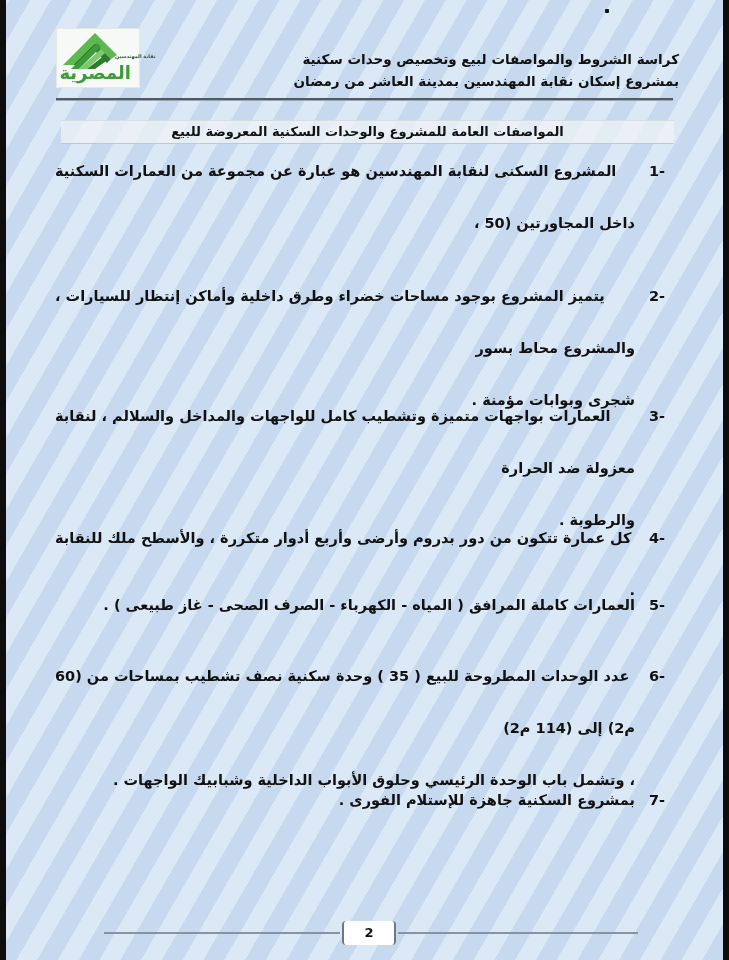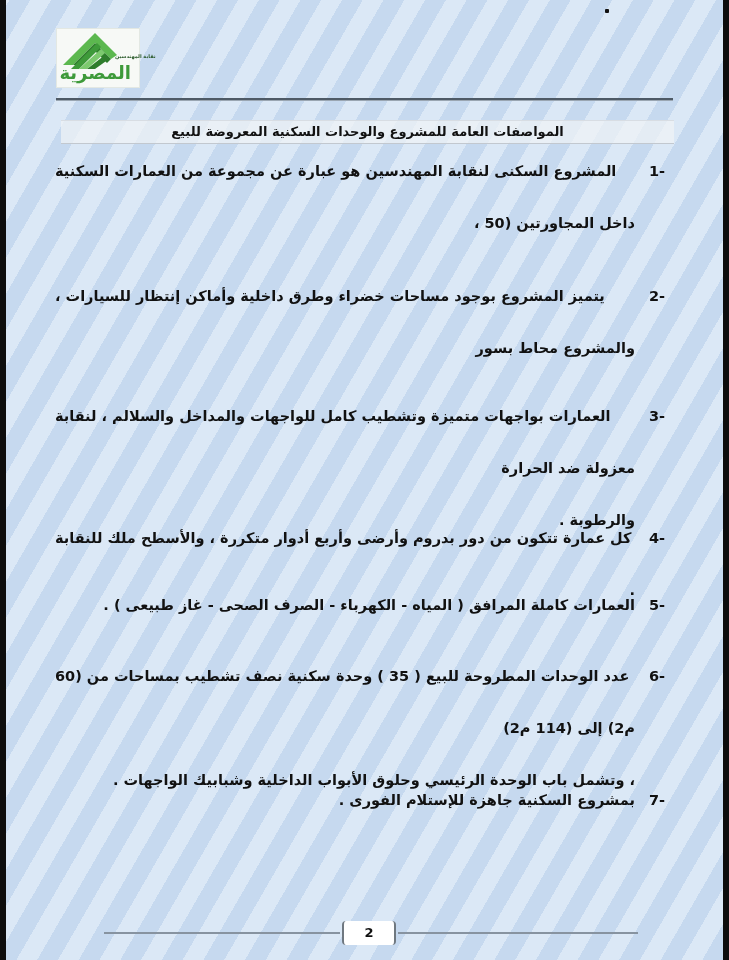--- a/index.html
+++ b/index.html
@@ -192,35 +192,40 @@
       <polygon points="38,4 6,36 16,36 38,14 54,30 60,26" fill="#5cb84f"></polygon>
       <polygon points="38,14 16,36 24,36 38,22 50,34 54,30" fill="#2f7d2c"></polygon>
       <polygon points="14,40 40,14 44,18 22,40" fill="#3e9a3a"></polygon>
       <polygon points="22,40 44,20 48,24 30,40" fill="#7cc96e"></polygon>
       <polygon points="30,40 48,26 52,30 38,40" fill="#2f7d2c"></polygon>
     </svg>
     <div class="logo-text-top">نقابة المهندسين</div>
     <div class="logo-text-main">المصرية</div>
   </div>
 
+  <div class="header-title">
+    <div>كراسة الشروط والمواصفات لبيع وتخصيص وحدات سكنية</div>
+    <div>بمشروع إسكان نقابة المهندسين بمدينة العاشر من رمضان</div>
+  </div>
 
   <div class="header-rule"></div>
 
   <div class="section-banner">المواصفات العامة للمشروع والوحدات السكنية المعروضة للبيع</div>
 
   <div class="spec-list">
 
     <div class="spec-item" style="top:-5px;">
       <span class="spec-num">1-</span>
       <span class="spec-text">المشروع السكنى لنقابة المهندسين هو عبارة عن مجموعة من العمارات السكنية داخل المجاورتين (50 ،</span>
     </div>
 
     <div class="spec-item" style="top:120px;">
       <span class="spec-num">2-</span>
       <span class="spec-text">يتميز المشروع بوجود مساحات خضراء وطرق داخلية وأماكن إنتظار للسيارات ، والمشروع محاط بسور</span>
+      <span class="spec-text">شجرى وبوابات مؤمنة .</span>
     </div>
 
     <div class="spec-item" style="top:240px;">
       <span class="spec-num">3-</span>
       <span class="spec-text">العمارات بواجهات متميزة وتشطيب كامل للواجهات والمداخل والسلالم ، لنقابة معزولة ضد الحرارة</span>
       <span class="spec-text">والرطوبة .</span>
     </div>
 
     <div class="spec-item" style="top:362px;">
       <span class="spec-num">4-</span>

